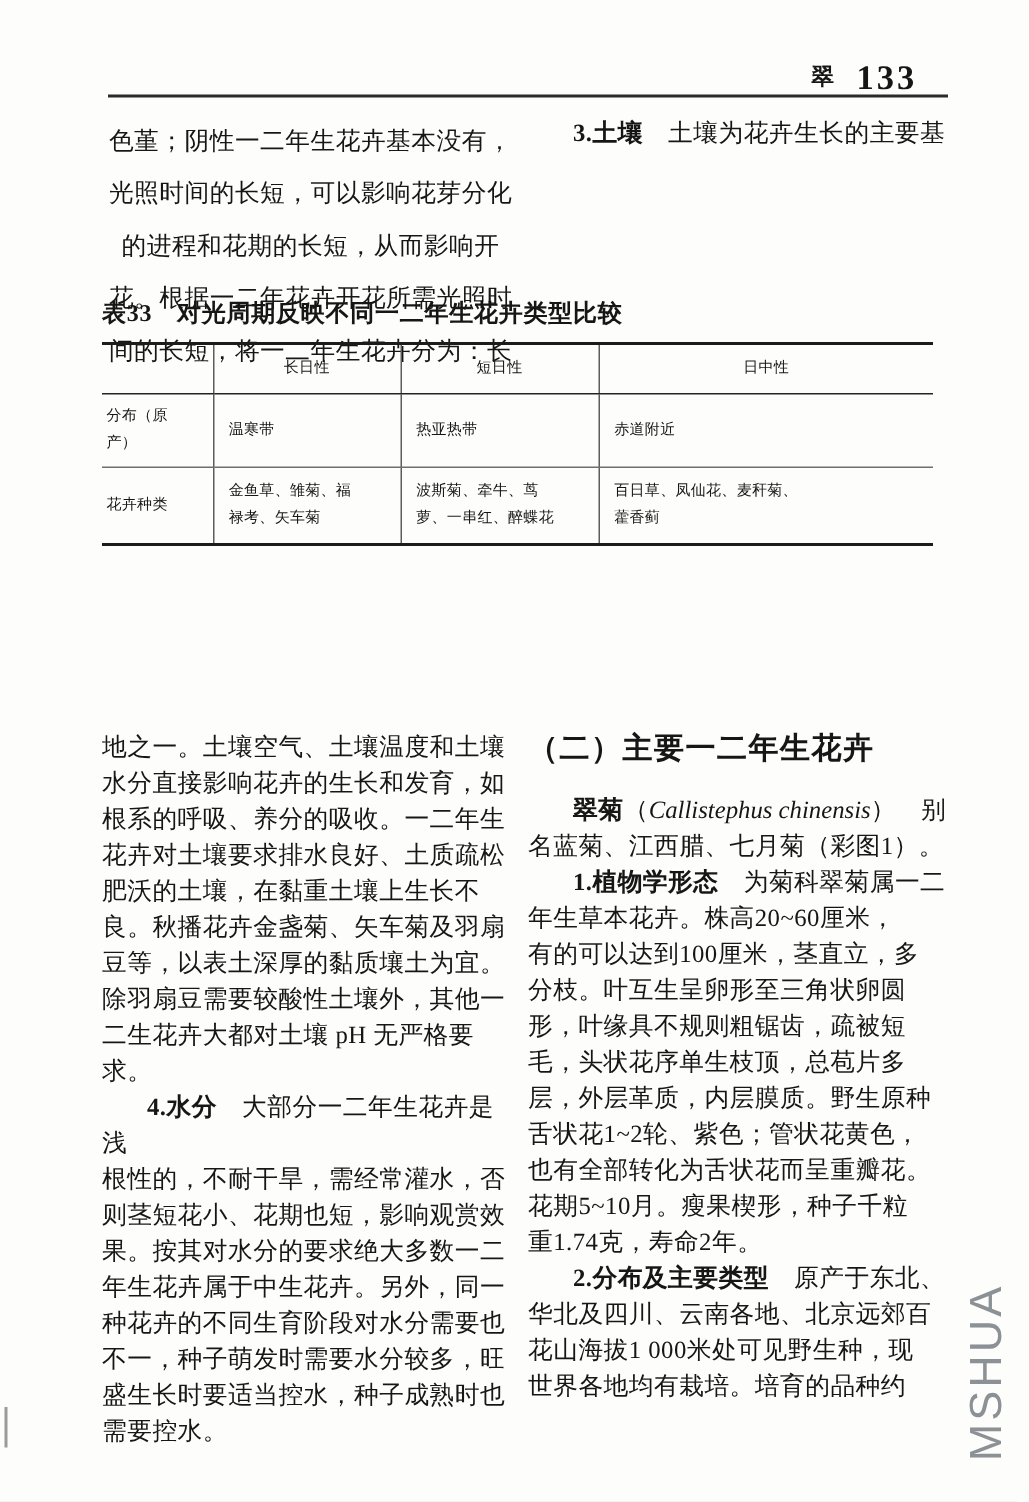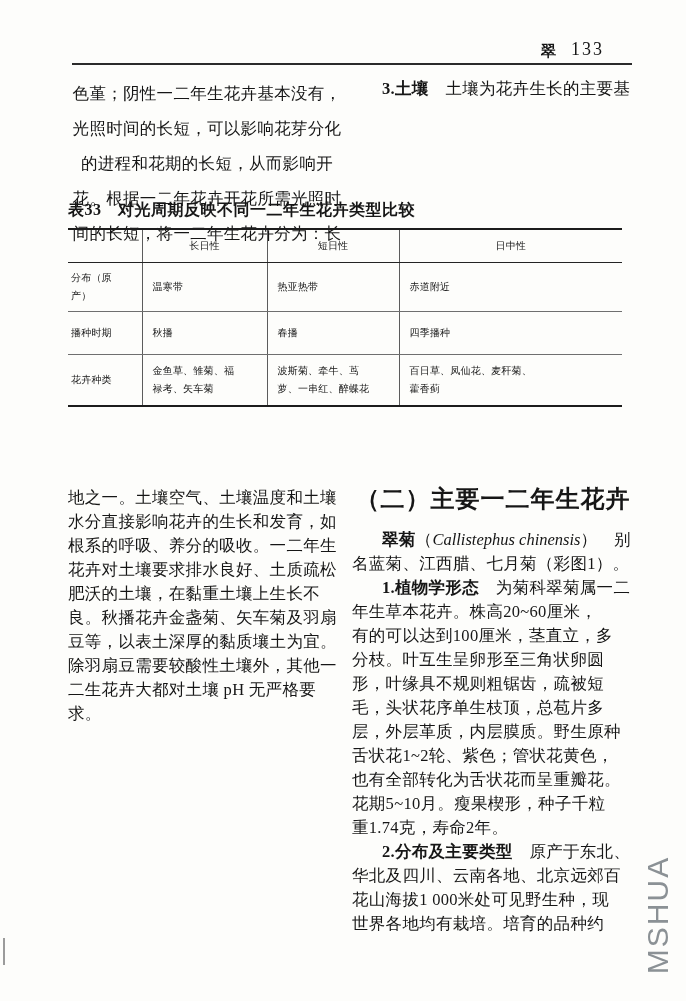--- a/index.html
+++ b/index.html
@@ -3,21 +3,21 @@
 <meta charset="utf-8">
 <style>
   html,body { margin:0; padding:0; background:#e8e8e8; }
   #page {
     position:relative; width:686px; height:1001px; margin:0 auto;
     background:#fdfdfb; color:#161616; overflow:hidden;
     font-family:"Liberation Serif","DejaVu Serif",serif;
   }
   
   .brand   { position:absolute; left:541px; top:42px; font-size:15px; font-weight:bold; letter-spacing:1px; }
-  .pageno  { position:absolute; left:571px; top:39px; font-size:18px; letter-spacing:2px; }
+  .pageno  { position:absolute; left:571px; top:39px; font-size:23px; letter-spacing:2px;font-weight:bold; }
   .rule    { position:absolute; left:72px;  top:63px; width:560px; height:2px; background:#2b2b2b; }
 
   
   .col { position:absolute; width:278px; font-size:16.5px; letter-spacing:0.3px; }
   .toptext { line-height:35px; white-space:pre-line;text-align:center; }
   .bottext { line-height:24px; white-space:pre-line; }
   .para    { line-height:24px; text-indent:30px; }
   .para25  { line-height:25px; text-indent:30px; }
   .lead    { font-weight:700; }
   .rest    { white-space:pre-line; }
@@ -37,21 +37,21 @@
   thead th { border-bottom:1.5px solid #242424; height:26px; }
   td:nth-child(-n+3), th:nth-child(-n+3) { border-right:1px solid #5c5c5c; }
   td.lbl { padding-left:3px; }
   tr.r1 td { height:42px; }
   tr.r2 td { height:48px; }
   tr.r3 td { height:26px; }
   tr.r4 td { height:36px; }
   tr.r5 td { height:44px; border-bottom:none; }
 
   
-  .section-heading { font-size:24px; font-weight:bold; text-align:center;
+  .section-heading { font-size:20px; font-weight:bold; 
                      line-height:26px; margin-bottom:16px; letter-spacing:1px; }
 
   
   .watermark { position:absolute; left:588px; top:895px; width:140px; height:40px;
                transform:rotate(-90deg); color:#8b9195; text-align:center;
                font-family:"Liberation Sans","DejaVu Sans",sans-serif;
                font-size:30px; letter-spacing:2px; line-height:40px; }
   .edge-mark { position:absolute; left:3px; top:938px; width:2px; height:27px; background:#9b9b9b; }
 </style>
 </head>
@@ -91,26 +91,20 @@
         </tr>
       </thead>
       <tbody>
         <tr class="r1">
           <td class="lbl">分布（原
 产）</td>
           <td>温寒带</td>
           <td>热亚热带</td>
           <td>赤道附近</td>
         </tr>
-        <tr class="r4">
-          <td class="lbl">播种时期</td>
-          <td>秋播</td>
-          <td>春播</td>
-          <td>四季播种</td>
-        </tr>
         <tr class="r5">
           <td class="lbl">花卉种类</td>
           <td>金鱼草、雏菊、福
 禄考、矢车菊</td>
           <td>波斯菊、牵牛、茑
 萝、一串红、醉蝶花</td>
           <td>百日草、凤仙花、麦秆菊、
 藿香蓟</td>
         </tr>
       </tbody>
@@ -121,20 +115,29 @@
     <div class="bottext">地之一。土壤空气、土壤温度和土壤
 水分直接影响花卉的生长和发育，如
 根系的呼吸、养分的吸收。一二年生
 花卉对土壤要求排水良好、土质疏松
 肥沃的土壤，在黏重土壤上生长不
 良。秋播花卉金盏菊、矢车菊及羽扇
 豆等，以表土深厚的黏质壤土为宜。
 除羽扇豆需要较酸性土壤外，其他一
 二生花卉大都对土壤 pH 无严格要
 求。</div>
+    <div class="para"><span class="lead">4.水分</span><span class="rest">　大部分一二年生花卉是浅
+根性的，不耐干旱，需经常灌水，否
+则茎短花小、花期也短，影响观赏效
+果。按其对水分的要求绝大多数一二
+年生花卉属于中生花卉。另外，同一
+种花卉的不同生育阶段对水分需要也
+不一，种子萌发时需要水分较多，旺
+盛生长时要适当控水，种子成熟时也
+需要控水。</span></div>
   </div>
 
   <div class="col" style="left:352px; top:486px; width:282px;">
     <div class="section-heading">（二）主要一二年生花卉</div>
     <div class="para"><span class="lead">翠菊</span><span>（</span><span class="binomial">Callistephus chinensis</span><span>）</span><span>　别</span><br><span>名蓝菊、江西腊、七月菊（彩图1）。</span></div>
     <div class="para"><span class="lead">1.植物学形态</span><span class="rest">　为菊科翠菊属一二
 年生草本花卉。株高20~60厘米，
 有的可以达到100厘米，茎直立，多
 分枝。叶互生呈卵形至三角状卵圆
 形，叶缘具不规则粗锯齿，疏被短

